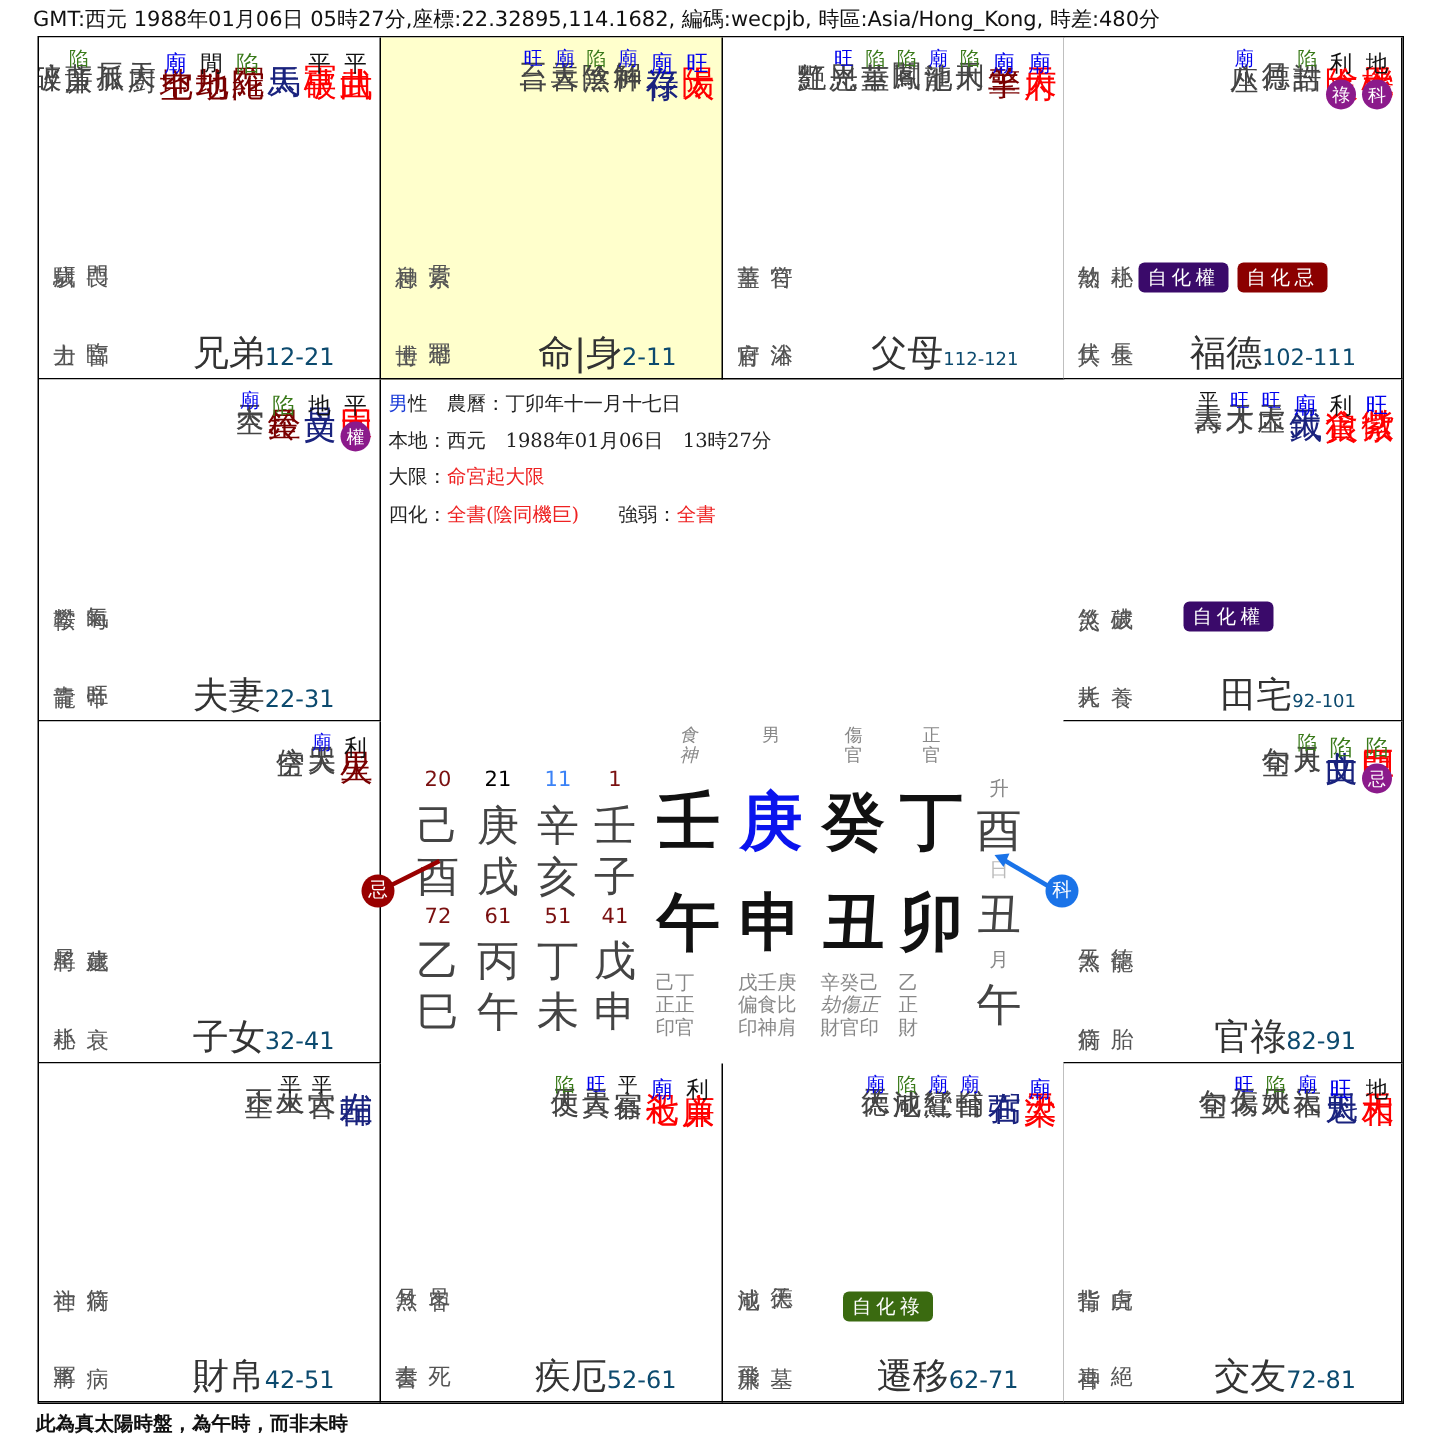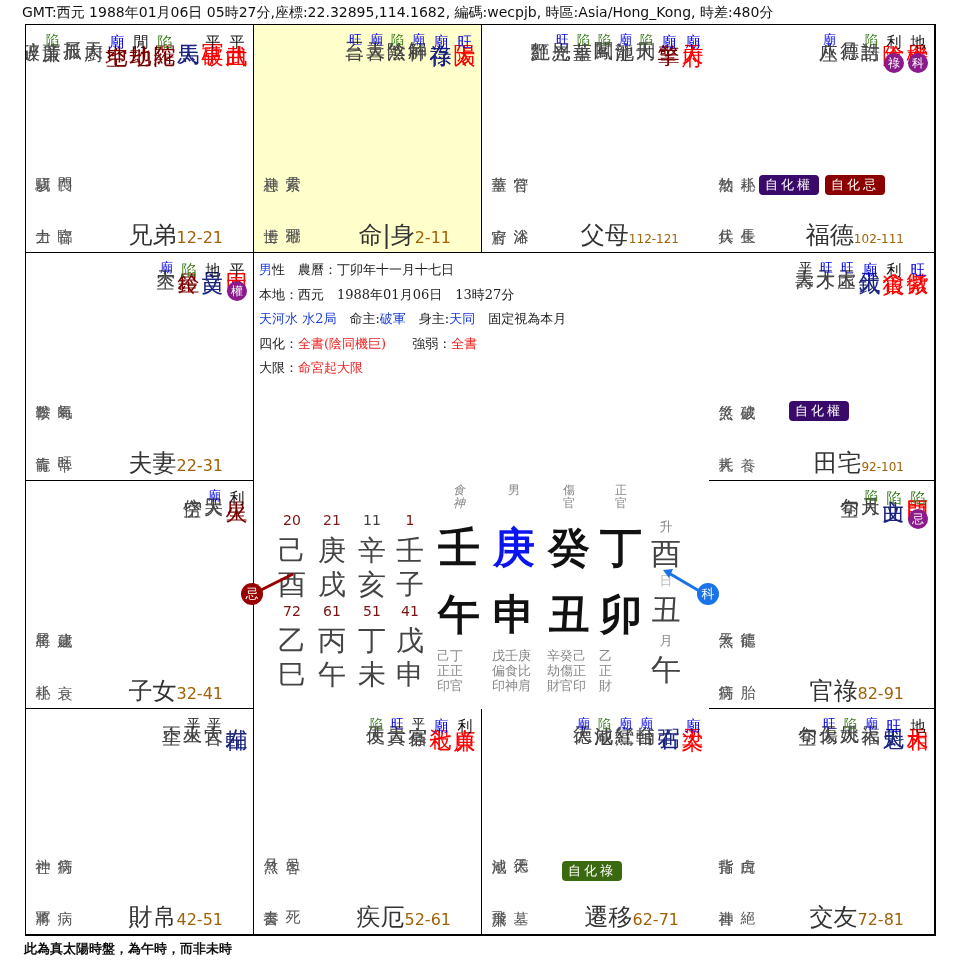--- a/index.html
+++ b/index.html
@@ -15,21 +15,21 @@
   .star.minor { width:21px; }
   .star.minor .nm { font-size:19px; line-height:20px; color:#444; }
   .star .br { font-size:15px; margin-top:6px; line-height:18px; }
   .star.minor .br { font-size:13px; margin-top:4px; }
   .hua { display:inline-block; width:20px; height:20px; border-radius:50%; color:#fff; font-size:12px; line-height:20px; text-align:center; margin-top:2px; }
   .gods { position:absolute; left:3px; font-size:15px; line-height:16px; color:#555; width:44px; }
   .gods .pair { display:flex; gap:0; }
   .gods .col { writing-mode:vertical-rl; width:22px; }
   .palace { position:absolute; bottom:1px; right:30px; white-space:nowrap; color:#333; }
   .palace .pn { font-size:24px; }
-  .palace .age { font-size:16px; color:#a16207; }
+  .palace .age { font-size:16px; color:#0c4a6e; }
   .ganzhi { position:absolute; right:3px; bottom:1px; writing-mode:vertical-rl; font-family:"DejaVu Serif", serif; font-size:22px; line-height:24px; color:#cc6a10; }
   .badge { position:absolute; font-size:13px; color:#fff; padding:1px 6px; border-radius:4px; letter-spacing:3px; }
   .center { position:absolute; left:253px; top:252px; width:455px; height:456px; }
   .info { position:absolute; left:6px; top:6px; font-family:"DejaVu Serif", serif; font-size:13px; line-height:24.5px; color:#222; white-space:nowrap; }
   .blue { color:#1a3bd8; } .red { color:#ee2222; }
   .big { position:absolute; font-size:42px; font-weight:bold; color:#111; width:52px; text-align:center; }
   .small-grey { position:absolute; font-size:12px; color:#888; line-height:13px; text-align:center; }
   .hidden-stems { position:absolute; font-size:13px; color:#888; line-height:15px; }
   .sg { position:absolute; font-size:28px; color:#444; width:34px; text-align:center; }
   .dot { position:absolute; width:22px; height:22px; border-radius:50%; color:#fff; font-size:13px; text-align:center; line-height:22px; }
@@ -222,21 +222,21 @@
         </div>
       </div>
       <div class="gods" style="top: 192px;">
         <div class="pair">
           <span class="col">伏兵</span>
           <span class="col">長生</span>
         </div>
       </div>
       <div class="badge" style="background: rgb(58, 10, 106); left: 50px; top: 150px;">自化權</div>
       <div class="badge" style="background: rgb(139, 0, 0); left: 116px; top: 150px;">自化忌</div>
-      <div class="palace"><span class="pn">福德</span><span class="age" style="font-size: 12px;">102-111</span></div>
+      <div class="palace"><span class="pn">福德</span><span class="age" style="font-size: 15px;">102-111</span></div>
       <div class="ganzhi"><span>戊</span><span>申</span></div>
     </div>
     <div class="cell" style="left: 0px; top: 228px;">
       <div class="stars">
         <div class="star">
           <div class="nm" style="color: rgb(255, 0, 0);">天同</div>
           <div class="br" style="color: rgb(17, 17, 17);">平</div>
           <div class="hua" style="background: rgb(139, 26, 139);">權</div>
         </div>
         <div class="star">
@@ -531,38 +531,37 @@
       </div>
       <div class="palace"><span class="pn">交友</span><span class="age">72-81</span></div>
       <div class="ganzhi"><span>辛</span><span>亥</span></div>
     </div>
   </div>
 
 <div class="center">
   <div class="info">
     <div><span class="blue">男</span><span>性　農曆：丁卯年十一月十七日</span></div>
     <div>本地：西元　1988年01月06日　13時27分</div>
-    <div><span class="blue">天河水 水2局</span><span>　命主:</span><span class="blue">破軍</span><span>　身主:</span><span class="blue">天同</span><span>　固定視為本月</span></div>
+    <div><span>大限：</span><span class="red">命宮起大限</span></div>
     <div><span>四化：</span><span class="red">全書(陰同機巨)</span><span>　　強弱：</span><span class="red">全書</span></div>
-    <div><span>大限：</span><span class="red">命宮起大限</span></div>
   </div>
   <div id="bazi">
       <div class="small-grey" style="left: 22px; top: 262px; color: rgb(122, 16, 16); font-size: 14px; width: 34px;">20</div>
       <div class="sg" style="left: 22px; top: 280px;">己</div>
       <div class="sg" style="left: 22px; top: 314px;">酉</div>
       <div class="small-grey" style="left: 22px; top: 353px; color: rgb(122, 16, 16); font-size: 14px; width: 34px;">72</div>
       <div class="sg" style="left: 22px; top: 370px;">乙</div>
       <div class="sg" style="left: 22px; top: 404px;">巳</div>
-      <div class="small-grey" style="left: 62px; top: 262px; color: #7f1d1d; font-size: 14px; width: 34px;">21</div>
+      <div class="small-grey" style="left: 62px; top: 262px; color: #000000; font-size: 14px; width: 34px;">21</div>
       <div class="sg" style="left: 62px; top: 280px;">庚</div>
       <div class="sg" style="left: 62px; top: 314px;">戌</div>
       <div class="small-grey" style="left: 62px; top: 353px; color: rgb(122, 16, 16); font-size: 14px; width: 34px;">61</div>
       <div class="sg" style="left: 62px; top: 370px;">丙</div>
       <div class="sg" style="left: 62px; top: 404px;">午</div>
-      <div class="small-grey" style="left: 102px; top: 262px; color: #404040; font-size: 14px; width: 34px;">11</div>
+      <div class="small-grey" style="left: 102px; top: 262px; color: #3b82f6; font-size: 14px; width: 34px;">11</div>
       <div class="sg" style="left: 102px; top: 280px;">辛</div>
       <div class="sg" style="left: 102px; top: 314px;">亥</div>
       <div class="small-grey" style="left: 102px; top: 353px; color: rgb(122, 16, 16); font-size: 14px; width: 34px;">51</div>
       <div class="sg" style="left: 102px; top: 370px;">丁</div>
       <div class="sg" style="left: 102px; top: 404px;">未</div>
       <div class="small-grey" style="left: 140px; top: 262px; color: rgb(122, 16, 16); font-size: 14px; width: 34px;">1</div>
       <div class="sg" style="left: 140px; top: 280px;">壬</div>
       <div class="sg" style="left: 140px; top: 314px;">子</div>
       <div class="small-grey" style="left: 140px; top: 353px; color: rgb(122, 16, 16); font-size: 14px; width: 34px;">41</div>
       <div class="sg" style="left: 140px; top: 370px;">戊</div>
@@ -576,21 +575,21 @@
       <div class="small-grey" style="left: 251px; top: 232px; width: 20px;">男</div>
       <div class="big" style="left: 235px; top: 268px; color: rgb(10, 20, 238);">庚</div>
       <div class="big" style="left: 235px; top: 335px;">申</div>
       <div class="hidden-stems" style="left: 239px; top: 396px;">戊壬庚</div>
       <div class="hidden-stems" style="left: 239px; top: 411px;">偏食比</div>
       <div class="hidden-stems" style="left: 239px; top: 426px;">印神肩</div>
       <div class="small-grey" style="left: 306px; top: 232px; width: 20px;">傷官</div>
       <div class="big" style="left: 290px; top: 268px;">癸</div>
       <div class="big" style="left: 290px; top: 335px;">丑</div>
       <div class="hidden-stems" style="left: 294px; top: 396px;">辛癸己</div>
-      <div class="hidden-stems" style="left: 294px; top: 411px;">劫傷正</div>
+      <div class="hidden-stems" style="left: 294px; top: 411px; font-style: italic;">劫傷正</div>
       <div class="hidden-stems" style="left: 294px; top: 426px;">財官印</div>
       <div class="small-grey" style="left: 358px; top: 232px; width: 20px;">正官</div>
       <div class="big" style="left: 342px; top: 268px;">丁</div>
       <div class="big" style="left: 342px; top: 335px;">卯</div>
       <div class="hidden-stems" style="left: 346px; top: 396px;">乙</div>
       <div class="hidden-stems" style="left: 346px; top: 411px;">正</div>
       <div class="hidden-stems" style="left: 346px; top: 426px;">財</div>
       <div class="small-grey" style="left: 398px; top: 268px; width: 30px; font-size: 13px;">升</div>
       <div class="sg" style="left: 396px; top: 282px; font-size: 30px;">酉</div>
       <div class="small-grey" style="left: 398px; top: 322px; width: 30px; font-size: 13px; color: rgb(187, 187, 187);">日</div>

